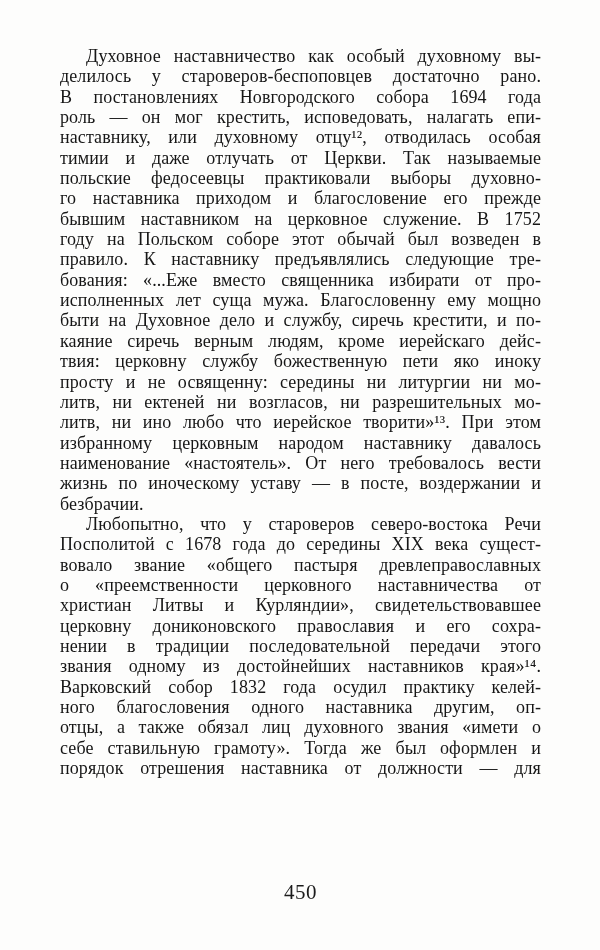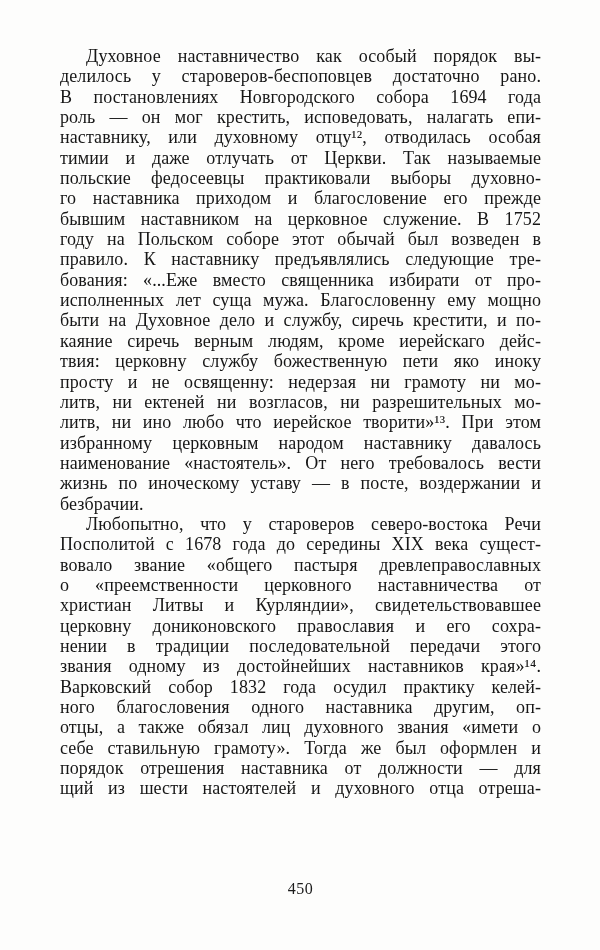--- a/index.html
+++ b/index.html
@@ -41,62 +41,61 @@
   .line.last {
     text-align-last: left;
   }
   .page-number {
     position: absolute;
     left: 60px;
     top: 880px;
     width: 481px;
     text-align: center;
     font-family: "Liberation Serif", "DejaVu Serif", serif;
-    font-size: 16px;
+    font-size: 21px;
     letter-spacing: 0.5px;
     color: #1b1b1b;
   }
 </style>
 </head>
 <body>
 
 <div class="scan-page">
   <div class="text-block">
-      <div class="line indent">Духовное наставничество как особый порядок вы-</div>
+      <div class="line indent">Духовное наставничество как особый духовному вы-</div>
       <div class="line">делилось у староверов-беспоповцев достаточно рано.</div>
       <div class="line">В постановлениях Новгородского собора 1694 года</div>
       <div class="line">роль — он мог крестить, исповедовать, налагать епи-</div>
       <div class="line">наставнику, или духовному отцу¹², отводилась особая</div>
       <div class="line">тимии и даже отлучать от Церкви. Так называемые</div>
       <div class="line">польские федосеевцы практиковали выборы духовно-</div>
       <div class="line">го наставника приходом и благословение его прежде</div>
       <div class="line">бывшим наставником на церковное служение. В 1752</div>
       <div class="line">году на Польском соборе этот обычай был возведен в</div>
       <div class="line">правило. К наставнику предъявлялись следующие тре-</div>
       <div class="line">бования: «...Еже вместо священника избирати от про-</div>
       <div class="line">исполненных лет суща мужа. Благословенну ему мощно</div>
       <div class="line">быти на Духовное дело и службу, сиречь крестити, и по-</div>
       <div class="line">каяние сиречь верным людям, кроме иерейскаго дейс-</div>
       <div class="line">твия: церковну службу божественную пети яко иноку</div>
-      <div class="line">просту и не освященну: недерзая ни грамоту ни мо-</div>
+      <div class="line">просту и не освященну: середины ни литургии ни мо-</div>
       <div class="line">литв, ни ектеней ни возгласов, ни разрешительных мо-</div>
       <div class="line">литв, ни ино любо что иерейское творити»¹³. При этом</div>
       <div class="line">избранному церковным народом наставнику давалось</div>
       <div class="line">наименование «настоятель». От него требовалось вести</div>
       <div class="line">жизнь по иноческому уставу — в посте, воздержании и</div>
       <div class="line last">безбрачии.</div>
       <div class="line indent">Любопытно, что у староверов северо-востока Речи</div>
       <div class="line">Посполитой с 1678 года до середины XIX века сущест-</div>
       <div class="line">вовало звание «общего пастыря древлеправославных</div>
       <div class="line">о «преемственности церковного наставничества от</div>
       <div class="line">христиан Литвы и Курляндии», свидетельствовавшее</div>
       <div class="line">церковну дониконовского православия и его сохра-</div>
       <div class="line">нении в традиции последовательной передачи этого</div>
       <div class="line">звания одному из достойнейших наставников края»¹⁴.</div>
       <div class="line">Варковский собор 1832 года осудил практику келей-</div>
       <div class="line">ного благословения одного наставника другим, оп-</div>
       <div class="line">отцы, а также обязал лиц духовного звания «имети о</div>
       <div class="line">себе ставильную грамоту». Тогда же был оформлен и</div>
       <div class="line">порядок отрешения наставника от должности — для</div>
-      <div class="line">щий из шести настоятелей и духовного отца отреша-</div>
     </div>
   <div class="page-number">450</div>
 </div>
 
 </body></html>

